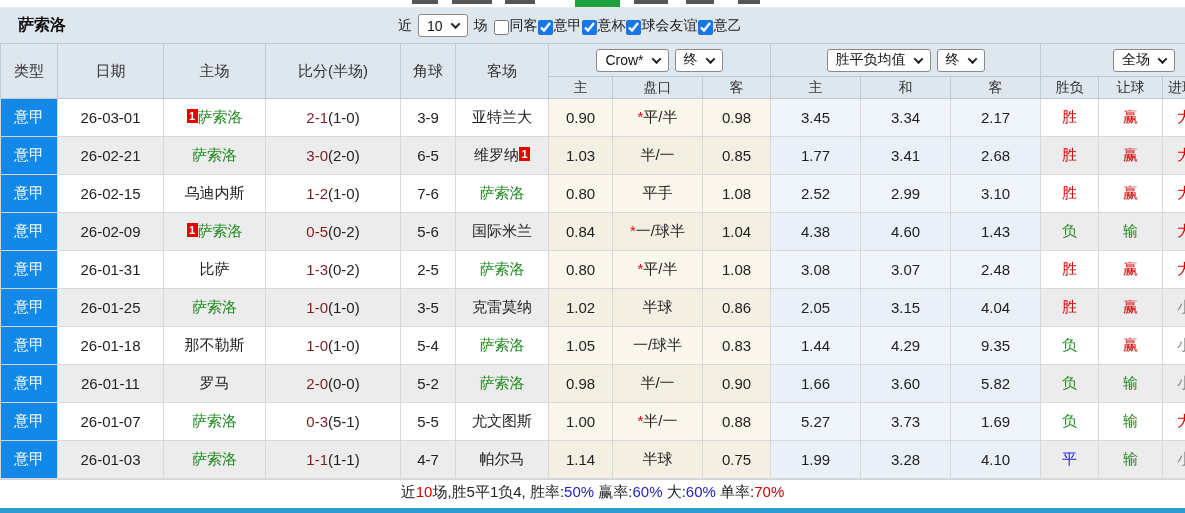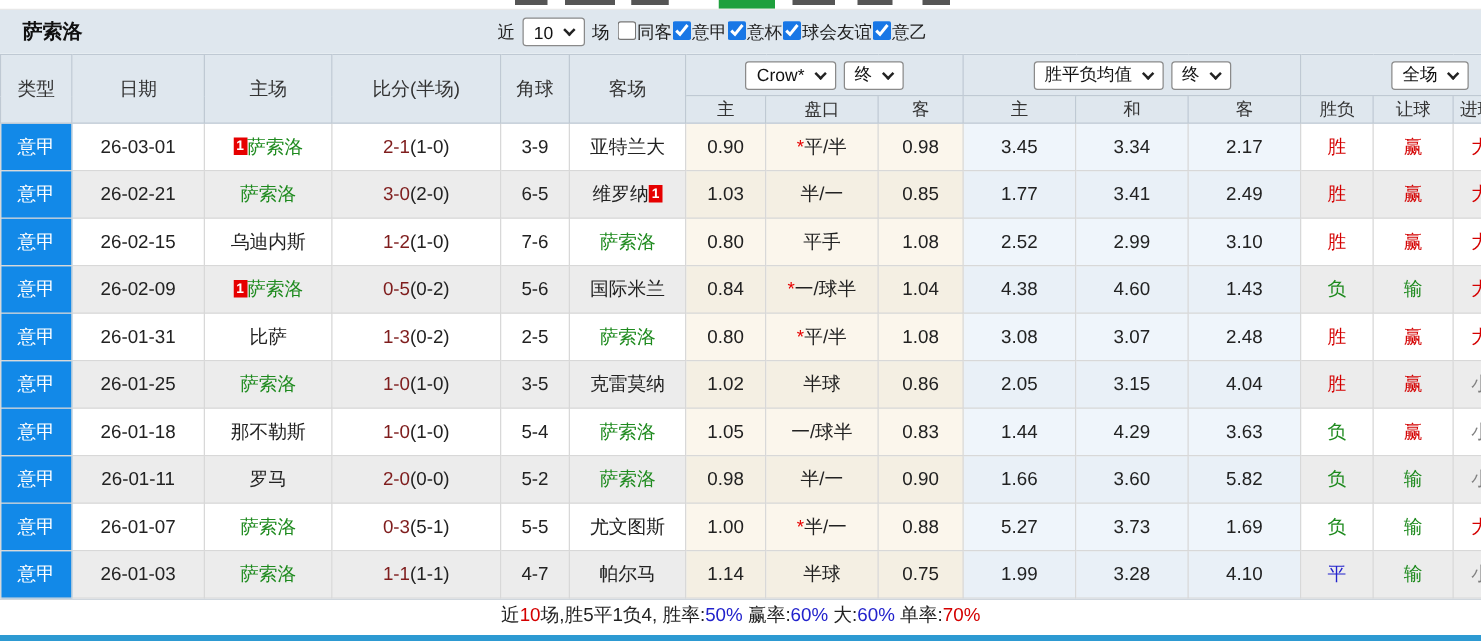--- a/index.html
+++ b/index.html
@@ -8,21 +8,21 @@
 
   
   .top-strip { height: 8px; position: relative; background: #fff; overflow: hidden; border-bottom: 1px solid #e8e8e8; }
   .frag { position: absolute; top: 0; height: 4px; background: #555; }
   .green-btn { position: absolute; top: 0; left: 575px; width: 45px; height: 7px; background: #1ea03c; }
 
   
   .title-row { height: 35px; background: #dfe7ee; position: relative; display: flex; align-items: center; }
   .team-title { position: absolute; left: 18px; font-size: 16px; font-weight: bold; color: #111; }
   .filters { position: absolute; left: 398px; display: flex; align-items: center; gap: 6px; font-size: 14px; color: #222; white-space: nowrap; }
-  .filters label { display: inline-flex; align-items: flex-start; gap: 1px; cursor: pointer; }
+  .filters label { display: inline-flex; align-items: flex-end; gap: 1px; cursor: pointer; }
   .filters input[type=checkbox] { width: 15px; height: 15px; accent-color: #1877e6; cursor: pointer; }
 
   
   .dd { display: inline-flex; align-items: center; justify-content: space-between; gap: 9px;
         background: #fff; border: 1px solid #8a8a8a; border-radius: 3px; height: 23px;
         padding: 0 8px; font-size: 14px; color: #111; cursor: pointer; }
   .chev { width: 7px; height: 7px; border-right: 2px solid #222; border-bottom: 2px solid #222;
           transform: rotate(45deg) translate(-1px,-1px); flex: none; }
 
   
@@ -209,21 +209,21 @@
     <td><span>26-02-21</span></td>
     <td><span class="green">萨索洛</span></td>
     <td><span class="score">3-0</span><span class="half">(2-0)</span></td>
     <td><span>6-5</span></td>
     <td><span>维罗纳</span><span class="badge">1</span></td>
     <td class="cream"><span>1.03</span></td>
     <td class="cream"><span class="star"></span><span>半/一</span></td>
     <td class="cream"><span>0.85</span></td>
     <td class="lblue"><span>1.77</span></td>
     <td class="lblue"><span>3.41</span></td>
-    <td class="lblue"><span>2.49</span></td>
+    <td class="lblue"><span>2.68</span></td>
     <td><span class="red">胜</span></td>
     <td><span class="red">赢</span></td>
     <td class="c-ou"><span class="red">大</span></td>
   </tr>
 
   <tr>
     <td class="c-type"><span>意甲</span></td>
     <td><span>26-02-15</span></td>
     <td><span>乌迪内斯</span></td>
     <td><span class="score">1-2</span><span class="half">(1-0)</span></td>
@@ -299,21 +299,21 @@
     <td><span>26-01-18</span></td>
     <td><span>那不勒斯</span></td>
     <td><span class="score">1-0</span><span class="half">(1-0)</span></td>
     <td><span>5-4</span></td>
     <td><span class="green">萨索洛</span></td>
     <td class="cream"><span>1.05</span></td>
     <td class="cream"><span class="star"></span><span>一/球半</span></td>
     <td class="cream"><span>0.83</span></td>
     <td class="lblue"><span>1.44</span></td>
     <td class="lblue"><span>4.29</span></td>
-    <td class="lblue"><span>3.63</span></td>
+    <td class="lblue"><span>9.35</span></td>
     <td><span class="green">负</span></td>
     <td><span class="red">赢</span></td>
     <td class="c-ou"><span class="gray">小</span></td>
   </tr>
 
   <tr class="even">
     <td class="c-type"><span>意甲</span></td>
     <td><span>26-01-11</span></td>
     <td><span>罗马</span></td>
     <td><span class="score">2-0</span><span class="half">(0-0)</span></td>

